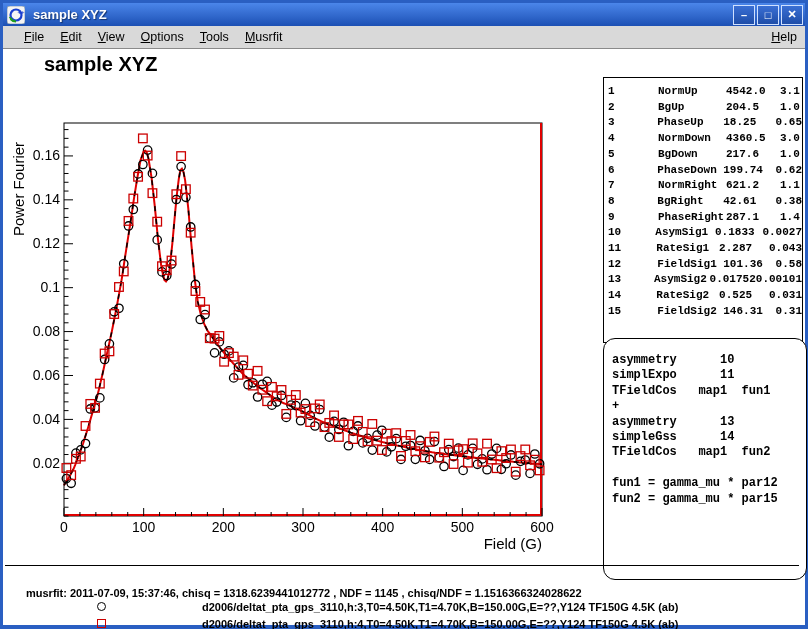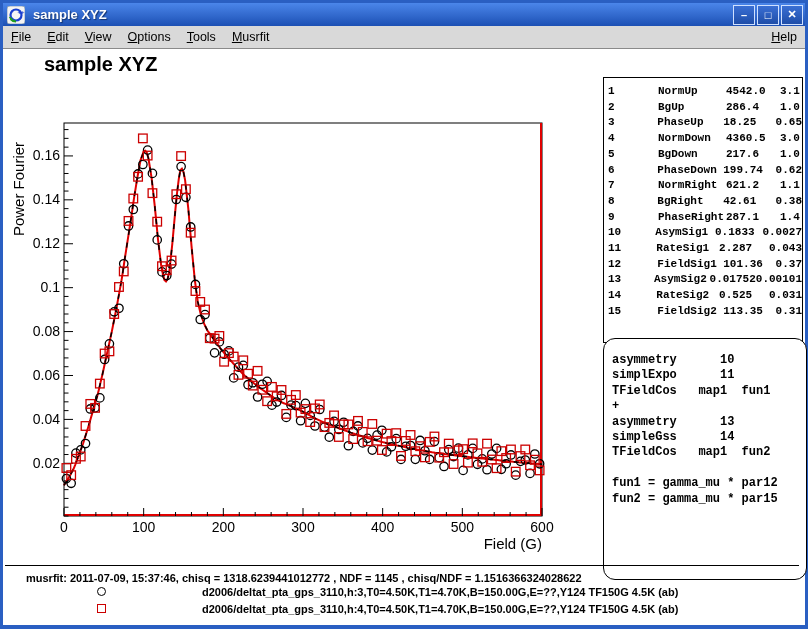--- a/index.html
+++ b/index.html
@@ -30,21 +30,21 @@
   .param-row{display:flex;line-height:15.7px;white-space:pre;}
   .param-no{width:22px;}
   .param-name{width:68px;margin-left:28px;}
   .param-val{width:54px;}
   .theory-box{left:600px;top:289px;width:194px;height:226px;padding:14px 0 0 8px;
               font-size:12px;line-height:15.4px;border-radius:12px;}
   .theory-line{white-space:pre;min-height:15.4px;}
   
   .footer-box{position:absolute;left:2px;right:6px;top:516px;bottom:0;border-top:1px solid #000;
               font-size:11px;font-weight:bold;color:#000;}
-  .musrfit-line{padding:6px 0 0 21px;white-space:nowrap;}
+  .musrfit-line{padding:6px 0 0 21px;white-space:nowrap;margin-top:15px;}
   .legend-row{position:relative;height:17px;}
   .legend-marker{position:absolute;left:92px;top:3px;width:9px;height:9px;box-sizing:border-box;}
   .legend-marker.circle{border:1.5px solid #000;border-radius:50%;}
   .legend-marker.square{border:1.5px solid #cc0000;}
   .legend-label{position:absolute;left:197px;top:2px;white-space:nowrap;}
 </style>
 </head>
 <body>
 
 <div class="window">
@@ -59,21 +59,21 @@
     </svg>
     <span class="title-text">sample XYZ</span>
     <span class="win-buttons">
       <span class="win-btn">–</span>
       <span class="win-btn">□</span>
       <span class="win-btn">✕</span>
     </span>
   </div>
 
   <div class="menubar">
-    <span id="menu-left" style="display:flex;">
+    <span id="menu-left" style="display:flex;margin-left:13px;">
         <span class="menu-item"><u>F</u>ile</span>
         <span class="menu-item"><u>E</u>dit</span>
         <span class="menu-item"><u>V</u>iew</span>
         <span class="menu-item"><u>O</u>ptions</span>
         <span class="menu-item"><u>T</u>ools</span>
         <span class="menu-item"><u>M</u>usrfit</span>
       </span>
     <span class="menu-spacer"></span>
     <span id="menu-right" style="display:flex;justify-content:center;">
         <span class="menu-item"><u>H</u>elp</span>
@@ -387,34 +387,34 @@
           <rect x="513.19" y="402.76201117318436" width="8.6" height="8.6" fill="none" stroke="#cc0000" stroke-width="1.3"></rect>
           <rect x="517.97" y="396.1754189944134" width="8.6" height="8.6" fill="none" stroke="#cc0000" stroke-width="1.3"></rect>
           <rect x="522.75" y="411.98324022346367" width="8.6" height="8.6" fill="none" stroke="#cc0000" stroke-width="1.3"></rect>
           <rect x="527.53" y="406.40659217877095" width="8.6" height="8.6" fill="none" stroke="#cc0000" stroke-width="1.3"></rect>
           <rect x="532.3100000000001" y="417.0768715083799" width="8.6" height="8.6" fill="none" stroke="#cc0000" stroke-width="1.3"></rect>
         </g>
       </svg>
 
     <div class="box param-box" id="param-box">
         <div class="param-row"><span class="param-no">1</span><span class="param-name">NormUp</span><span class="param-val">4542.0</span><span class="param-err">3.1</span></div>
-        <div class="param-row"><span class="param-no">2</span><span class="param-name">BgUp</span><span class="param-val">286.4</span><span class="param-err">1.0</span></div>
+        <div class="param-row"><span class="param-no">2</span><span class="param-name">BgUp</span><span class="param-val">204.5</span><span class="param-err">1.0</span></div>
         <div class="param-row"><span class="param-no">3</span><span class="param-name">PhaseUp</span><span class="param-val">18.25</span><span class="param-err">0.65</span></div>
         <div class="param-row"><span class="param-no">4</span><span class="param-name">NormDown</span><span class="param-val">4360.5</span><span class="param-err">3.0</span></div>
         <div class="param-row"><span class="param-no">5</span><span class="param-name">BgDown</span><span class="param-val">217.6</span><span class="param-err">1.0</span></div>
         <div class="param-row"><span class="param-no">6</span><span class="param-name">PhaseDown</span><span class="param-val">199.74</span><span class="param-err">0.62</span></div>
         <div class="param-row"><span class="param-no">7</span><span class="param-name">NormRight</span><span class="param-val">621.2</span><span class="param-err">1.1</span></div>
         <div class="param-row"><span class="param-no">8</span><span class="param-name">BgRight</span><span class="param-val">42.61</span><span class="param-err">0.38</span></div>
         <div class="param-row"><span class="param-no">9</span><span class="param-name">PhaseRight</span><span class="param-val">287.1</span><span class="param-err">1.4</span></div>
         <div class="param-row"><span class="param-no">10</span><span class="param-name">AsymSig1</span><span class="param-val">0.1833</span><span class="param-err">0.0027</span></div>
         <div class="param-row"><span class="param-no">11</span><span class="param-name">RateSig1</span><span class="param-val">2.287</span><span class="param-err">0.043</span></div>
-        <div class="param-row"><span class="param-no">12</span><span class="param-name">FieldSig1</span><span class="param-val">101.36</span><span class="param-err">0.37</span></div>
+        <div class="param-row"><span class="param-no">12</span><span class="param-name">FieldSig1</span><span class="param-val">101.36</span><span class="param-err">0.58</span></div>
         <div class="param-row"><span class="param-no">13</span><span class="param-name">AsymSig2</span><span class="param-val">0.01752</span><span class="param-err">0.00101</span></div>
         <div class="param-row"><span class="param-no">14</span><span class="param-name">RateSig2</span><span class="param-val">0.525</span><span class="param-err">0.031</span></div>
-        <div class="param-row"><span class="param-no">15</span><span class="param-name">FieldSig2</span><span class="param-val">113.35</span><span class="param-err">0.31</span></div>
+        <div class="param-row"><span class="param-no">15</span><span class="param-name">FieldSig2</span><span class="param-val">146.31</span><span class="param-err">0.31</span></div>
       </div>
     <div class="box theory-box" id="theory-box">
         <div class="theory-line">asymmetry      10</div>
         <div class="theory-line">simplExpo      11</div>
         <div class="theory-line">TFieldCos   map1  fun1</div>
         <div class="theory-line">+</div>
         <div class="theory-line">asymmetry      13</div>
         <div class="theory-line">simpleGss      14</div>
         <div class="theory-line">TFieldCos   map1  fun2</div>
         <div class="theory-line"></div>

